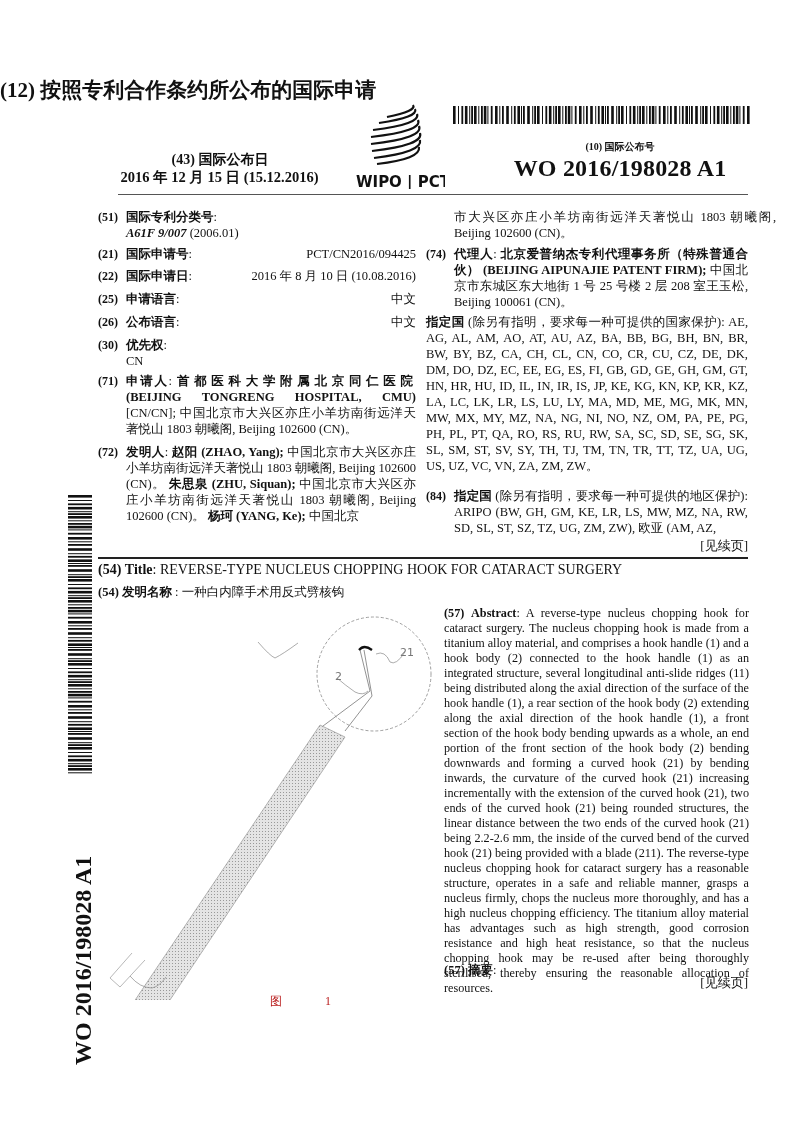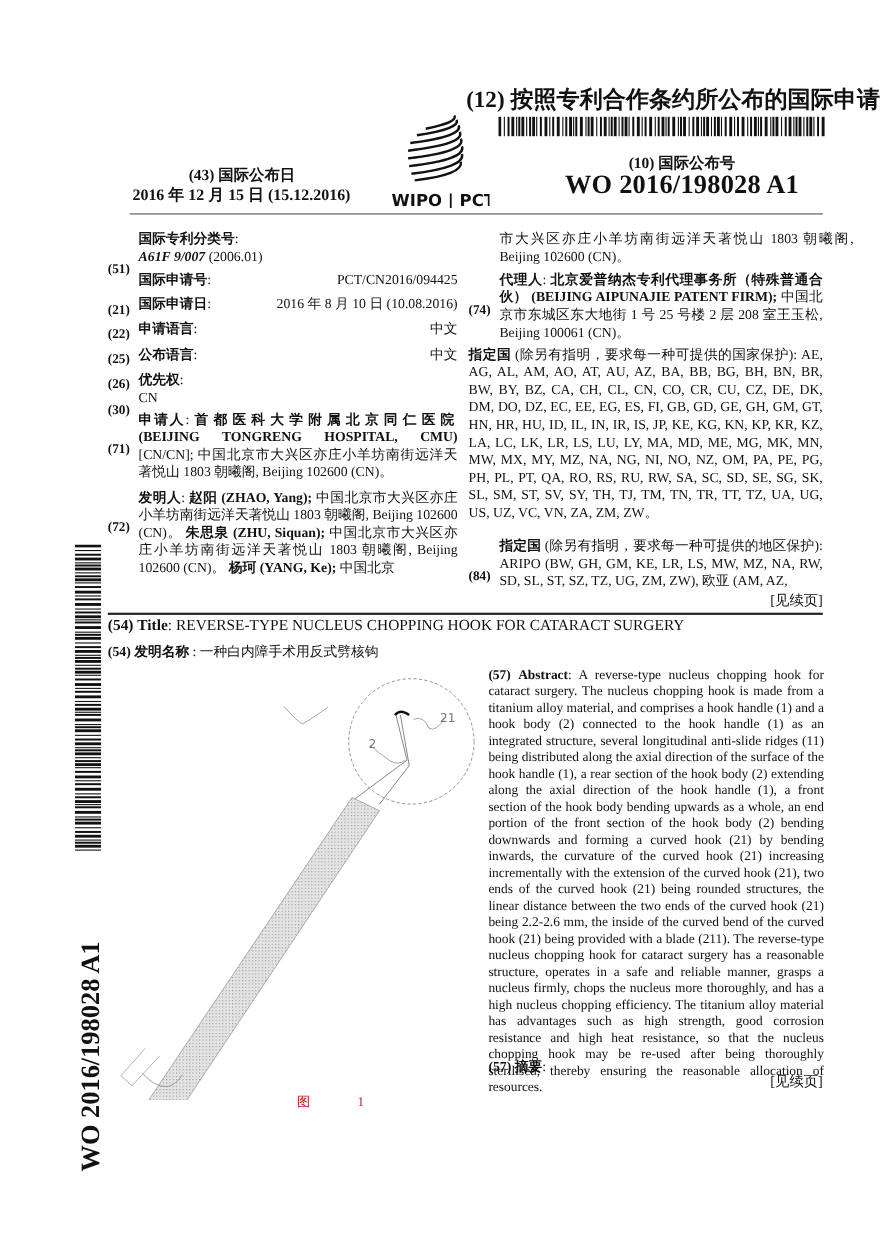--- a/index.html
+++ b/index.html
@@ -1,32 +1,32 @@
 <!DOCTYPE html>
 <html><head>
 <meta charset="utf-8">
 <style>
   html, body { margin: 0; padding: 0; background: #ffffff; }
   body { width: 800px; height: 1132px; position: relative; overflow: hidden;
          font-family: "Liberation Serif", "DejaVu Serif", serif; color: #111; }
   .abs { position: absolute; }
   .sans-b { font-family: "DejaVu Sans", sans-serif; font-weight: bold; }
-  .main-title { left: 0; width: 800px; top: 76px; text-align: right; font-size: 21px; font-weight: bold; }
+  .main-title { left: 0; width: 800px; top: 76px; text-align: left; font-size: 21px; font-weight: bold; }
   .org { left: 120px; width: 200px; top: 106px; text-align: center; font-size: 15.5px; font-weight: bold; line-height: 20px; }
   .pubdate-label { left: 120px; width: 200px; top: 151px; text-align: center; font-size: 14px; font-weight: bold; }
   .pubdate { left: 112px; width: 215px; top: 168px; text-align: center; font-size: 14.5px; font-weight: bold; }
   .barcode-top { left: 453px; top: 106px; width: 298px; height: 18px; }
-  .pubno-label { left: 470px; width: 300px; top: 140px; text-align: center; font-size: 14px; font-weight: bold; }
+  .pubno-label { left: 470px; width: 300px; top: 140px; text-align: center; font-size: 10px; font-weight: bold; }
   .pubno { left: 470px; width: 300px; top: 155px; text-align: center; font-size: 24px; font-weight: bold; letter-spacing: 0.2px; }
   .logo { left: 355px; top: 103px; width: 90px; height: 86px; }
   .hr { left: 118px; width: 630px; height: 1.3px; background: #555; }
   .lc { left: 98px; width: 318px; font-size: 12.5px; line-height: 16px; }
   .rc { left: 426px; width: 322px; font-size: 12.5px; line-height: 16px; }
   .row { display: flex; }
-  .num { width: 28px; flex: 0 0 28px; font-weight: bold; font-size: 12px; margin-top: 27px; }
+  .num { width: 28px; flex: 0 0 28px; font-weight: bold; font-size: 12px; }
   .body { flex: 1; }
   .sp { display: flex; justify-content: space-between; gap: 12px; }
   .ind { padding-left: 28px; }
   .just { text-align: justify; }
   .cont { text-align: right; font-size: 13px; }
   .side-code { left: 70px; top: 1065px; transform: rotate(-90deg); transform-origin: left top; font-size: 24px; font-weight: bold; white-space: nowrap; }
   .side-barcode { left: 68px; top: 495px; width: 24px; height: 280px; }
   .abstract { left: 444px; width: 305px; top: 606px; font-size: 12.2px; line-height: 15px; text-align: justify; }
   .fig-caption { left: 270px; top: 993px; font-size: 12px; letter-spacing: 20px; color: #b91c1c; }
 </style>

